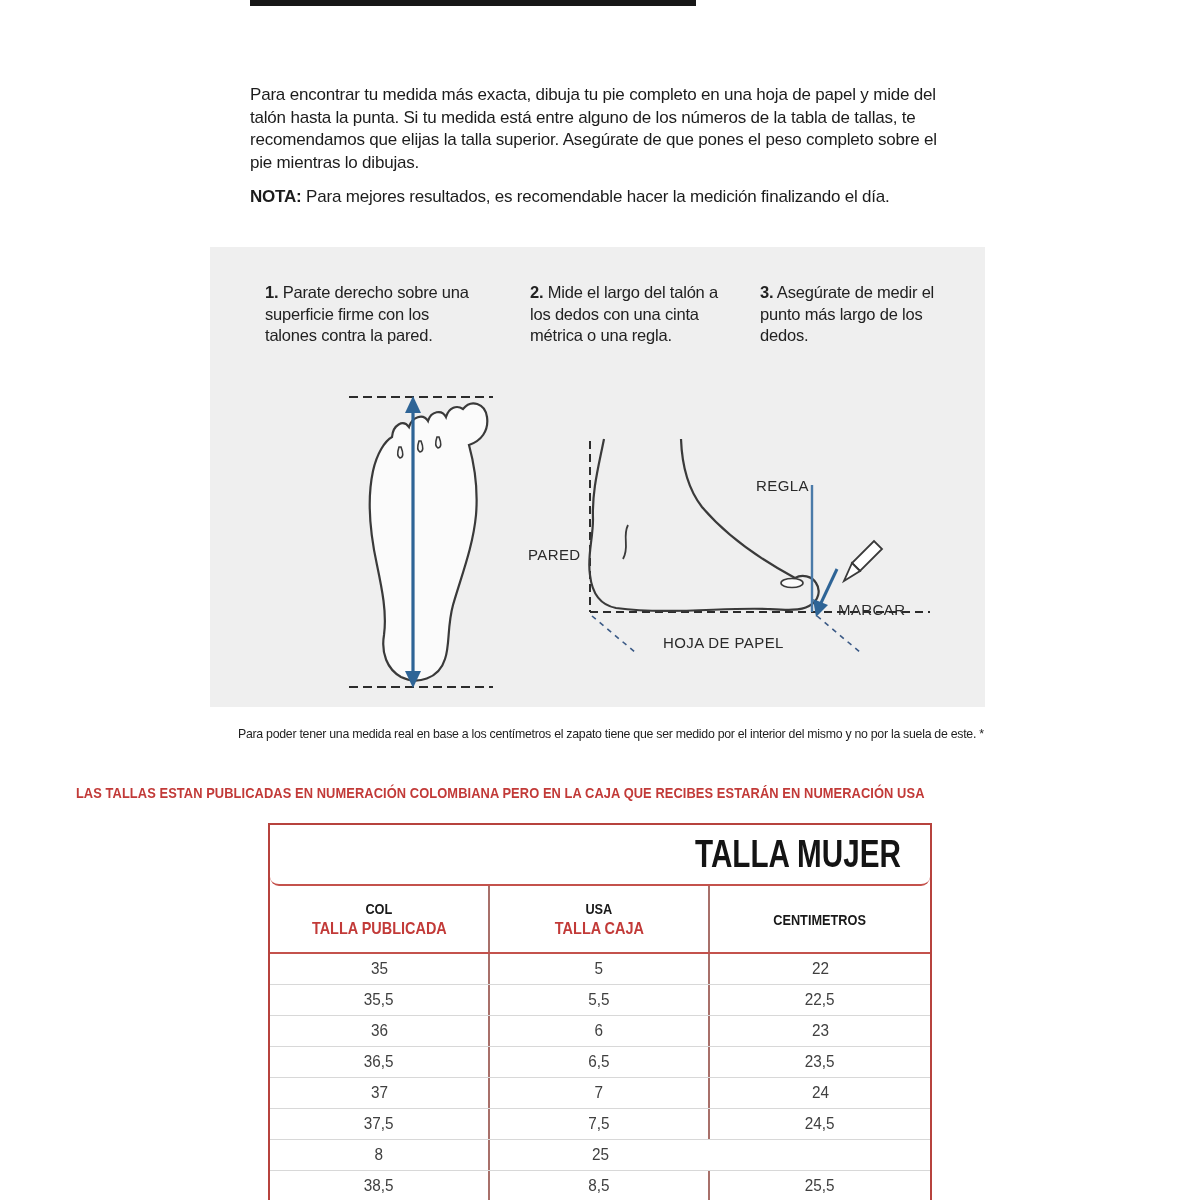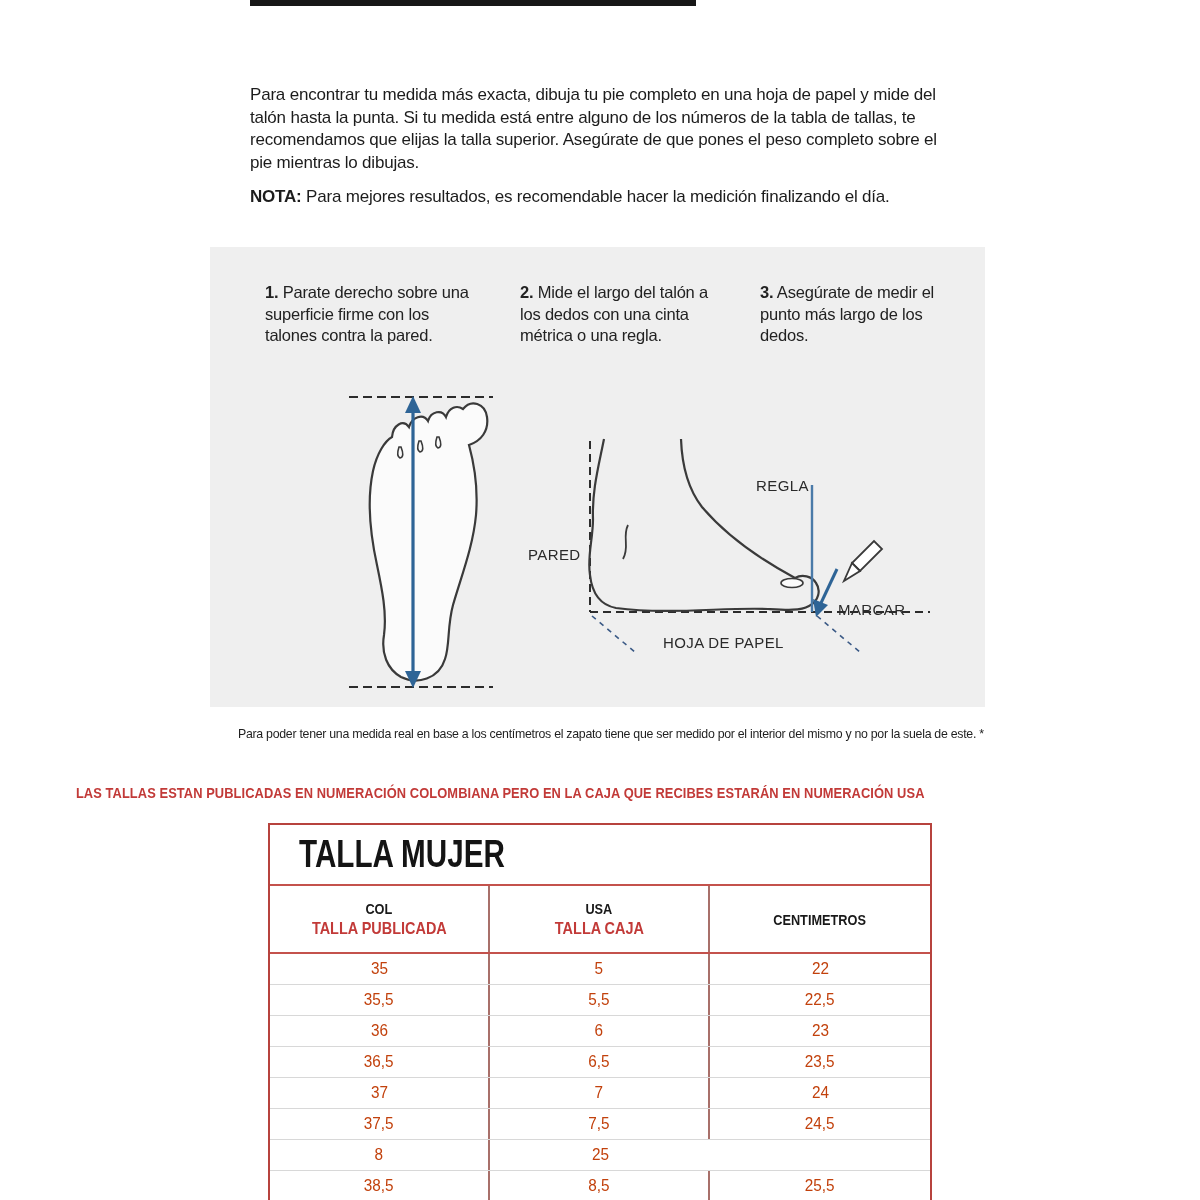--- a/index.html
+++ b/index.html
@@ -14,52 +14,52 @@
   .para b{font-weight:700;}
   .p1{top:16px;}
   .p2{top:84px;}
   .p3{top:186px;}
 
   
   .gray-box{position:absolute;left:210px;top:247px;width:775px;height:460px;background:#efefef;}
   .step{position:absolute;font-size:16.5px;line-height:21.5px;letter-spacing:-0.2px;color:#222;}
   .step .num{font-weight:700;}
   .step1{left:55px;top:35px;width:208px;}
-  .step2{left:310px;top:35px;width:196px;}
+  .step2{left:320px;top:35px;width:196px;}
   .step3{left:550px;top:35px;width:180px;}
   .diagram-svg{position:absolute;}
   .foot-sole{left:125px;top:140px;}
   .foot-side{left:300px;top:188px;}
 
   .dlabel{position:absolute;font-size:15px;letter-spacing:0.4px;color:#2a2a2a;white-space:nowrap;}
   .lbl-pared{left:528px;top:546px;}
   .lbl-regla{left:756px;top:477px;}
   .lbl-marcar{left:838px;top:601px;}
   .lbl-hoja{left:663px;top:634px;}
 
   
   .footnote{position:absolute;left:238px;top:726px;font-size:13px;letter-spacing:-0.3px;white-space:nowrap;transform:scaleX(0.95);transform-origin:0 50%;color:#1f1f1f;}
 
   
   .notice{position:absolute;left:0;top:784px;width:1000px;display:flex;justify-content:center;}
   .notice span{font-weight:700;font-size:15.5px;white-space:nowrap;transform:scaleX(0.83);transform-origin:50% 50%;color:#c23a38;letter-spacing:0.1px;}
 
   
   .size-table{position:absolute;left:268px;top:823px;width:664px;border:2px solid #b7433d;box-sizing:border-box;background:#fff;}
-  .t-title{height:59px;display:flex;align-items:center;justify-content:flex-start;border-bottom:2px solid #c4524c;}
+  .t-title{height:59px;display:flex;align-items:center;justify-content:flex-end;border-bottom:2px solid #c4524c;border-radius:9px;}
   .t-title span{font-weight:700;font-size:38px;white-space:nowrap;transform:scaleX(0.78);letter-spacing:0px;color:#141414;}
   .t-header{display:grid;grid-template-columns:1fr 1fr 1fr;height:66px;border-bottom:2px solid #c4524c;}
   .t-header .cell{display:flex;flex-direction:column;align-items:center;justify-content:center;border-right:2px solid #a8706a;}
   .t-header .cell:last-child{border-right:none;}
   .h1{font-weight:700;font-size:15px;color:#191919;transform:scaleX(0.85);white-space:nowrap;}
   .h2{font-weight:700;font-size:17px;color:#c23a38;transform:scaleX(0.85);white-space:nowrap;margin-top:2px;}
   .h2:empty{display:none;}
   .t-row{display:grid;grid-template-columns:1fr 1fr 1fr;height:30px;}
   .t-row + .t-row{border-top:1px solid #d8d8d8;}
-  .t-row .cell{display:flex;align-items:center;justify-content:center;border-right:2px solid #a8706a;font-size:17px;color:#c2410c;}
+  .t-row .cell{display:flex;align-items:center;justify-content:center;border-right:2px solid #a8706a;font-size:17px;color:#404040;}
   .t-row .cell:last-child{border-right:none;}
   .t-row .cell span{transform:scaleX(0.9);white-space:nowrap;}
 </style>
 </head>
 <body>
 
 <div id="canvas">
 
   <div class="top-bar"></div>
 

